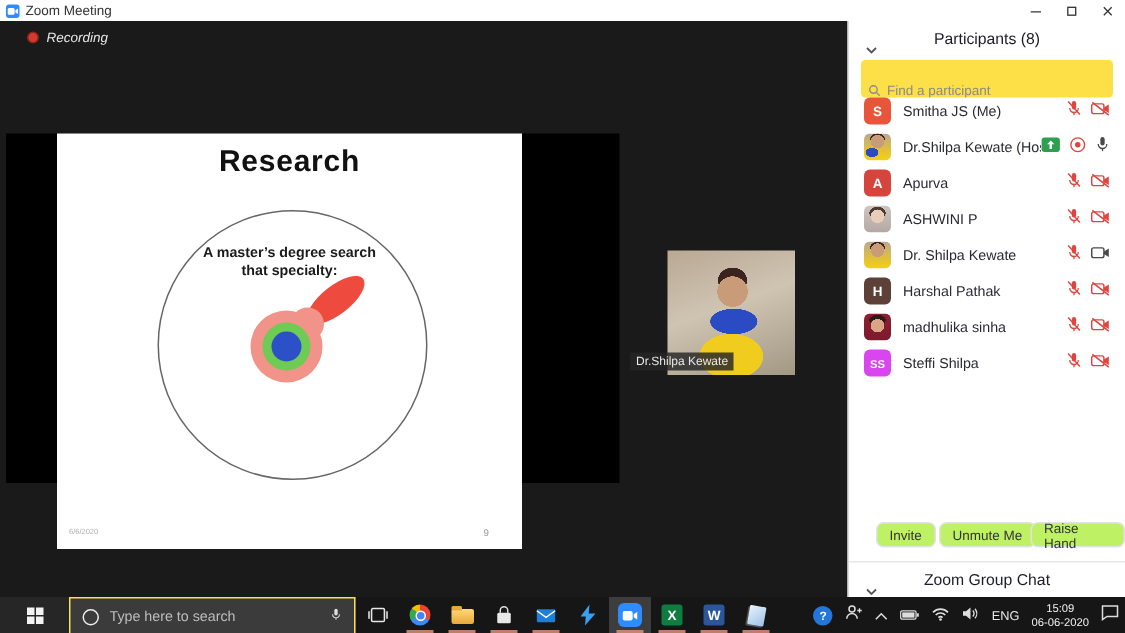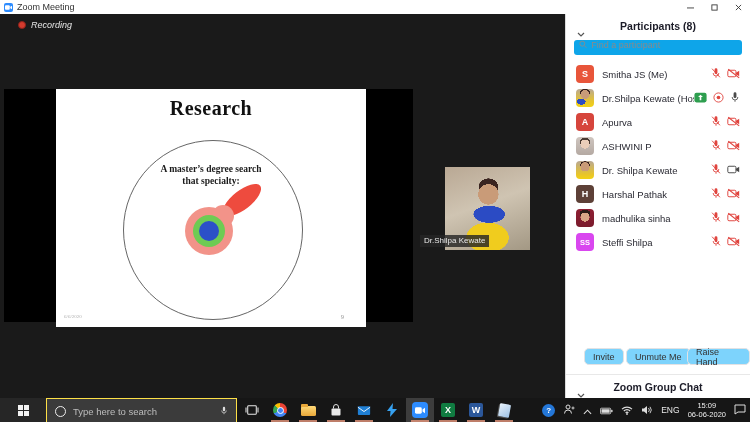--- a/index.html
+++ b/index.html
@@ -14,21 +14,21 @@
   .win-controls { position:absolute; right:0; top:0; height:14px; display:flex; }
   .win-btn { width:24px; height:14px; display:flex; align-items:center; justify-content:center; }
 
   
   .canvas { position:absolute; left:0; top:14px; width:565px; height:384px; background:#1a1a1a; }
   .recording { position:absolute; left:18px; top:6px; display:flex; align-items:center; gap:5px; }
   .rec-dot { width:8px; height:8px; border-radius:50%; background:#d33b2e; border:1px solid #8f221a; }
   .rec-label { font-size:9px; color:#e6e6e6;font-style:italic; }
 
   .share-region { position:absolute; left:4px; top:75px; width:409px; height:233px; background:#000; }
-  .slide { position:absolute; left:52px; top:0; width:310px; height:238px; background:#fff; overflow:hidden;font-family:Liberation Serif, serif; }
+  .slide { position:absolute; left:34px; top:0; width:310px; height:277px; background:#fff; overflow:hidden; }
   .slide-title { position:absolute; top:8px; width:100%; text-align:center; font-size:20px; font-weight:bold; color:#111; letter-spacing:0.5px; }
   .big-circle { position:absolute; left:67px; top:51px; width:180px; height:180px; border:1px solid #666; border-radius:50%; }
   .slide-text { position:absolute; top:74px; width:100%; text-align:center; font-size:9.5px; font-weight:bold; color:#1a1a1a; line-height:12px; }
   .bullseye { position:absolute; left:0; top:0; }
   .slide-date { position:absolute; left:8px; bottom:8px; font-size:5px; color:#b0b0b0; }
   .slide-page { position:absolute; right:22px; bottom:7px; font-size:6.5px; color:#999; }
 
   
   .thumb { position:absolute; left:445px; top:153px; width:85px; height:83px;
     background:
@@ -37,22 +37,22 @@
       radial-gradient(circle 11px at 51% 33%, #c99b78 0 92%, rgba(0,0,0,0) 93%),
       radial-gradient(ellipse 16px 14px at 51% 24%, #3a2420 0 60%, rgba(0,0,0,0) 61%),
       linear-gradient(160deg, #b9a894 0%, #cfc4b2 45%, #a39884 100%);
   }
   .thumb-label { position:absolute; left:-25px; bottom:3px; background:rgba(38,38,38,0.82); color:#e9e9e9; font-size:8px; padding:1px 4px 2px; white-space:nowrap; }
 
   
   .panel { position:absolute; left:565px; top:14px; width:185px; height:384px; background:#fff; border-left:1px solid #dcdcdc; }
   .p-header { position:relative; height:24px; display:flex; align-items:center; justify-content:center; }
   .p-header .chev { position:absolute; left:11px; top:9px; }
-  .p-title { font-size:10.5px; font-weight:bold; color:#1c1c28; }
-  .p-search { margin:2px 8px 0; height:15px; background:#0ea5e9; border-radius:3px; display:flex; align-items:flex-start; padding:0 5px; gap:4px; }
+  .p-title { font-size:10.5px; font-weight:normal; color:#1c1c28; }
+  .p-search { margin:2px 8px 0; height:25px; background:#fde047; border-radius:3px; display:flex; align-items:flex-end; padding:0 5px; gap:4px; }
   .p-search input { border:0; outline:0; background:transparent; font-size:9px; color:#444; width:100%; font-family:inherit; }
   .p-search input::placeholder { color:#8a8a8a; }
   .p-list { position:absolute; left:0; top:48px; width:100%; }
   .p-row { height:24px; display:flex; align-items:center; padding:0 10px; }
   .avatar { width:18px; height:18px; border-radius:4px; flex:0 0 18px; display:flex; align-items:center; justify-content:center; color:#fff; font-size:9px; font-weight:bold; overflow:hidden; }
   .avatar.sm { font-size:7.5px; }
   .p-name { font-size:9.5px; color:#2a2a33; margin-left:8px; flex:1 1 auto; white-space:nowrap; overflow:hidden; }
   .row-icons { display:flex; align-items:center; gap:6px; }
   .photo-1 { background: radial-gradient(circle 5px at 50% 30%, #c99b78 0 90%, rgba(0,0,0,0) 91%),
               radial-gradient(ellipse 8px 6px at 50% 20%, #3a2420 0 60%, rgba(0,0,0,0) 61%),
@@ -61,21 +61,21 @@
   .photo-2 { background: radial-gradient(circle 5px at 50% 40%, #e9cdb9 0 90%, rgba(0,0,0,0) 91%),
               radial-gradient(ellipse 9px 7px at 50% 28%, #4a3b33 0 60%, rgba(0,0,0,0) 61%),
               linear-gradient(180deg, #cfc6c0 0%, #b4a9a2 100%); }
   .photo-3 { background: radial-gradient(circle 5px at 50% 32%, #c99b78 0 90%, rgba(0,0,0,0) 91%),
               radial-gradient(ellipse 8px 6px at 50% 22%, #3a2420 0 60%, rgba(0,0,0,0) 61%),
               linear-gradient(180deg, #b9a894 0%, #e8c52a 75%, #f2d214 100%); }
   .photo-4 { background: radial-gradient(circle 5px at 50% 45%, #d9a586 0 90%, rgba(0,0,0,0) 91%),
               radial-gradient(ellipse 9px 6px at 50% 25%, #2e1b18 0 60%, rgba(0,0,0,0) 61%),
               linear-gradient(180deg, #8e1f33 0%, #7a1b2c 100%); }
   .p-buttons { position:absolute; left:0; top:334px; width:100%; height:18px; }
-  .p-btn { position:absolute; height:17px; background:#7dd3fc; border:1px solid #e2e2e4; border-radius:5px; font-size:9px; color:#333; display:flex; align-items:center; padding:0 8px; }
+  .p-btn { position:absolute; height:17px; background:#bef264; border:1px solid #e2e2e4; border-radius:5px; font-size:9px; color:#333; display:flex; align-items:center; padding:0 8px; }
   .p-divider { position:absolute; left:0; top:360px; width:100%; border-top:1px solid #e8e8e8; }
   .chat-header { position:absolute; left:0; top:362px; width:100%; height:22px; display:flex; align-items:center; justify-content:center; }
   .chat-header .chev { position:absolute; left:11px; top:8px; }
 
   
   .taskbar { position:absolute; left:0; top:398px; width:750px; height:24px; background:#161616; }
   .start { position:absolute; left:0; top:0; width:46px; height:24px; background:#262626; display:flex; align-items:center; justify-content:center; }
   .winlogo { display:grid; grid-template-columns:5px 5px; grid-gap:1px; }
   .winlogo i { width:5px; height:5px; background:#f2f2f2; }
   .tb-search { position:absolute; left:46px; top:0; width:191px; height:24px; background:#3b3b3b; border:1px solid #fde047; display:flex; align-items:center; padding:12px 8px; gap:7px; }

